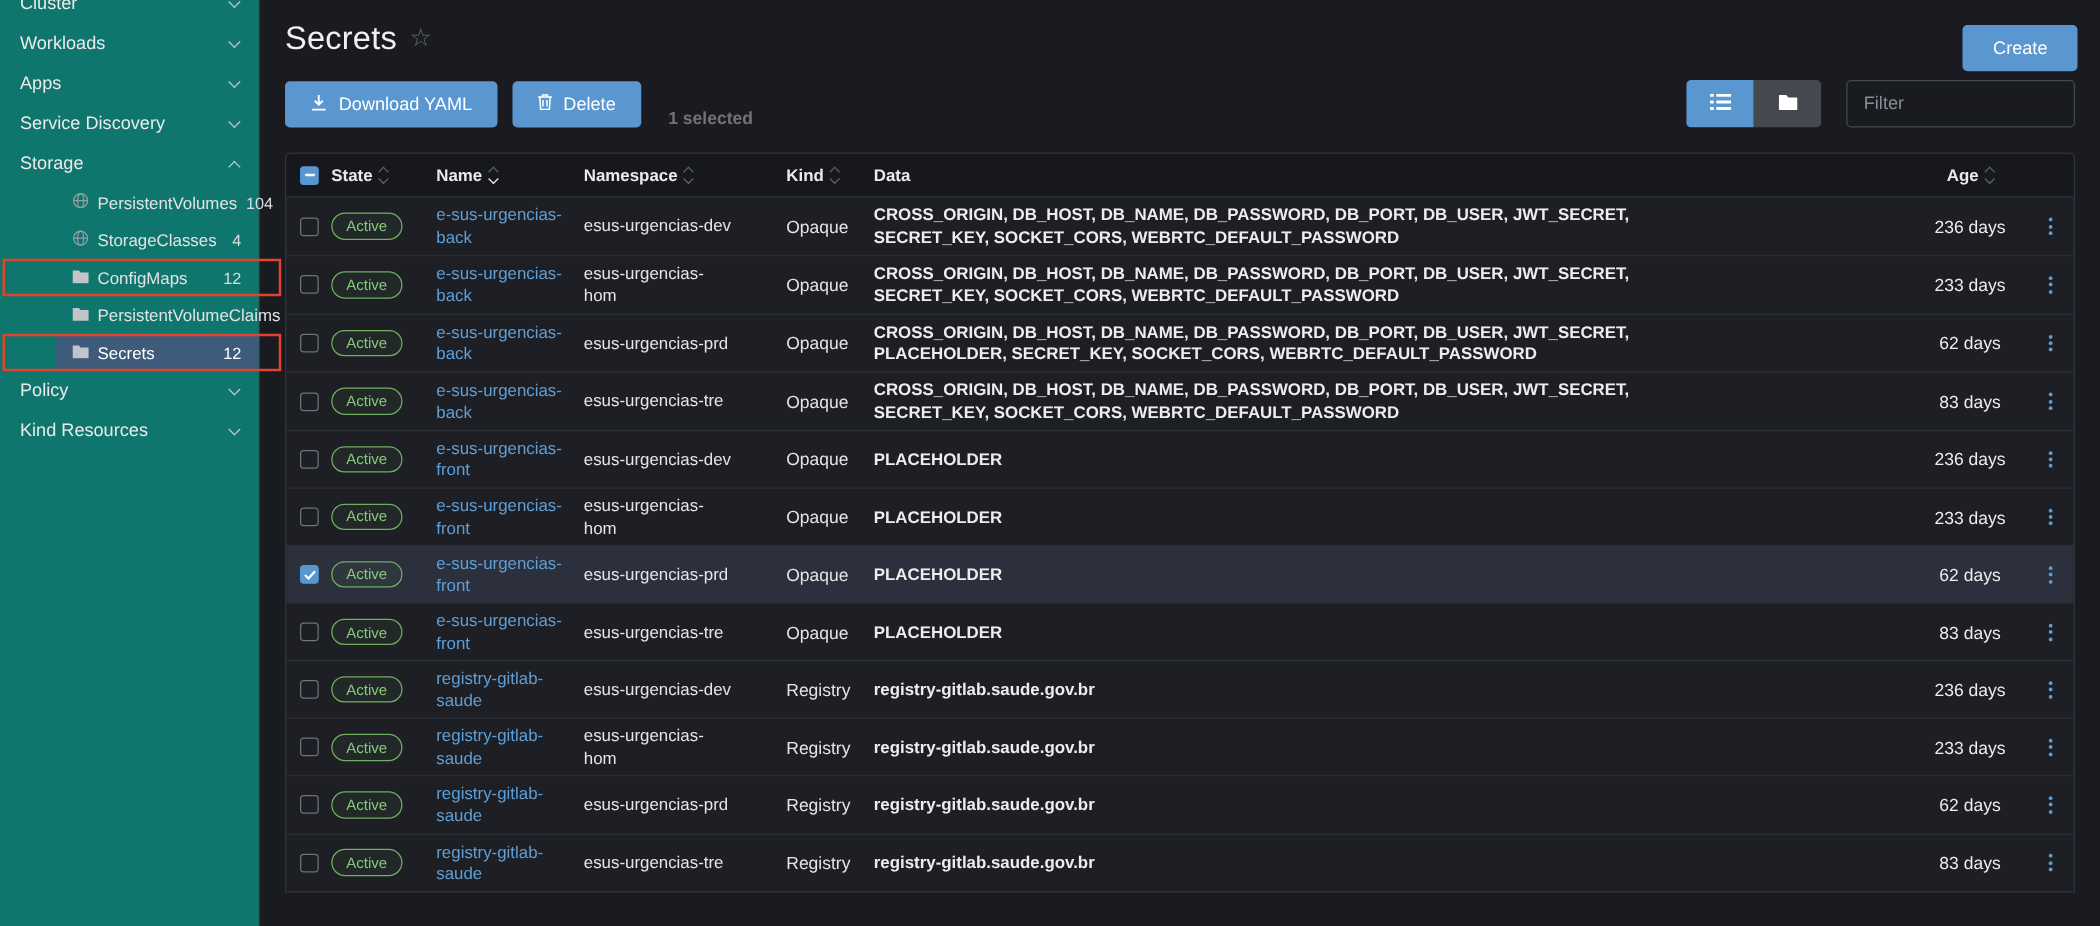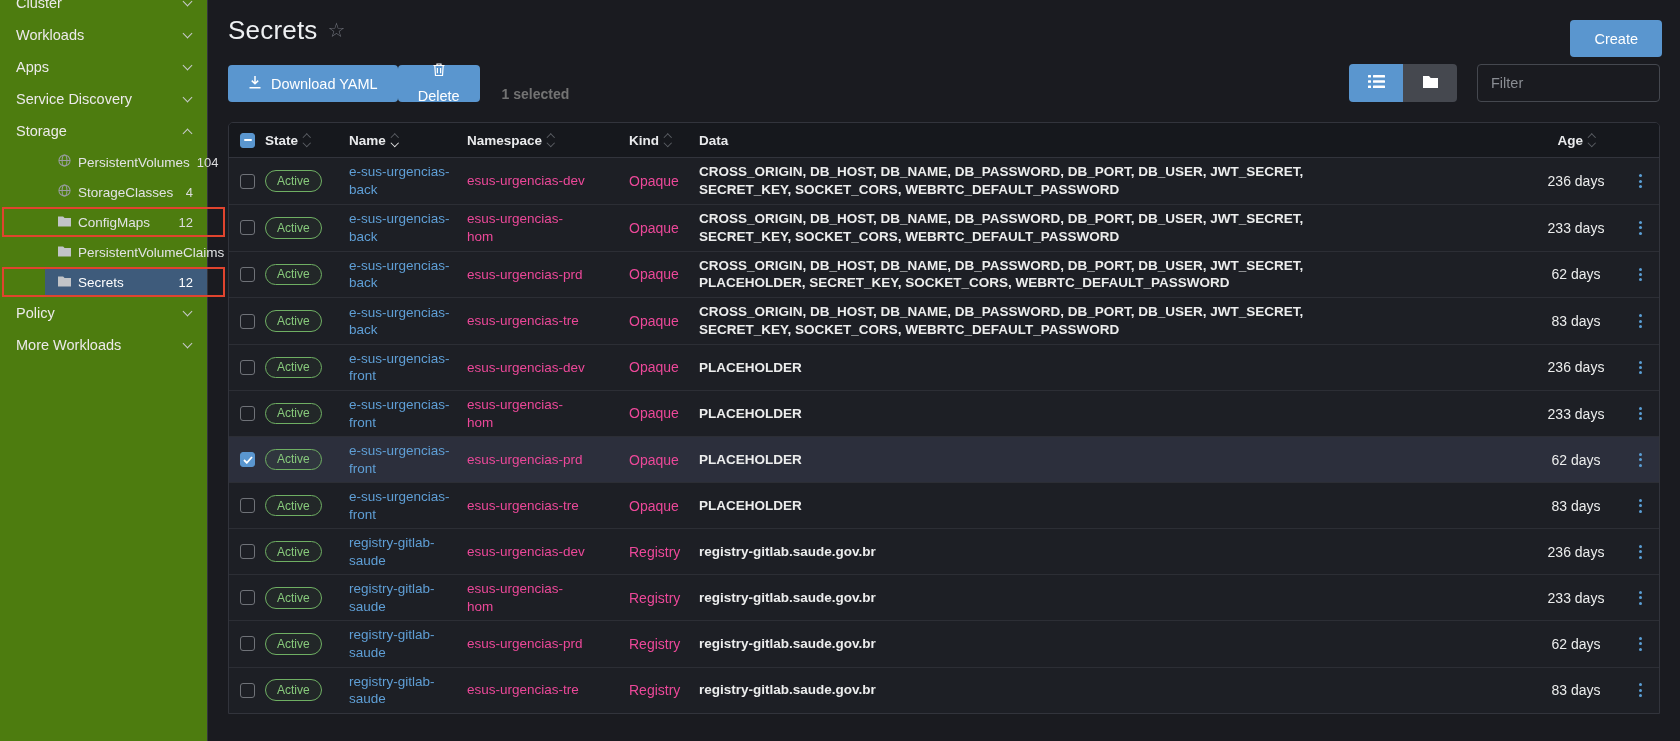--- a/index.html
+++ b/index.html
@@ -8,21 +8,21 @@
     width:1680px; height:741px; overflow:hidden;
     background:#1a1b20; color:#e4e5e7;
     font-family:"Liberation Sans", sans-serif;
     font-size:13.5px;
   }
   .app { display:flex; width:1680px; height:741px; }
 
   
   .sidebar {
     position:relative; width:208px; height:741px; flex:0 0 208px;
-    background:#4d7c0f; border-right:1px solid #33353c; overflow:visible;
+    background:#0f766e; border-right:1px solid #33353c; overflow:visible;
   }
   .sidebar nav { margin-top:-13px; }
   .nav-group {
     height:32px; display:flex; align-items:center;
     padding:0 16px 0 16px; font-size:14.5px; color:#eceaea; cursor:pointer;
   }
   .nav-group .lbl { flex:1; }
   .nav-item {
     height:30px; display:flex; align-items:center; gap:7px;
     padding:0 14px 0 13px; font-size:13.5px; color:#e2e3e5; cursor:pointer;margin-left:45px;
@@ -49,21 +49,21 @@
   .star { color:#6b6e76; font-size:20px; margin-left:10px; cursor:pointer; }
   .btn {
     display:inline-flex; align-items:center; justify-content:center; gap:9px;
     background:#5a96cf; color:#fff; border:none; border-radius:4px;
     font-family:"Liberation Sans",sans-serif; font-size:14.5px; cursor:pointer;
     height:37px; padding:0 20px;
   }
   .create-btn { position:absolute; top:20px; right:18px; padding:0 24px; }
 
   .toolbar { display:flex; align-items:flex-end; margin-top:16px; height:38px; }
-  .delete-btn { margin-left:0;flex-direction:column; }
+  .delete-btn { margin-left:12px; }
   .selected-count { margin-left:22px; font-size:14px; font-weight:700; color:#737373; }
   .toolbar .spacer { flex:1; }
   .view-toggle { display:flex; border-radius:4px; overflow:hidden; }
   .seg {
     width:54px; height:38px; border:none; background:#45484f; cursor:pointer;
     display:flex; align-items:center; justify-content:center;
   }
   .seg.active { background:#5a96cf; }
   .filter {
     margin-left:20px; width:183px; height:38px;
@@ -92,21 +92,21 @@
   .c-state { width:84px; flex:0 0 84px; }
   .c-name  { width:118px; flex:0 0 118px; }
   .c-ns    { width:120px; flex:0 0 120px; }
   .c-kind  { width:112px; flex:0 0 112px;padding-left:42px; }
   .c-data  { flex:1; }
   .c-data .txt { max-width:700px; line-height:1.32; }
   .c-age   { width:90px; flex:0 0 90px; justify-content:center; text-align:center; }
   .c-act   { width:38px; flex:0 0 38px; justify-content:center; }
 
   .name-link { color:#5f9fd6; cursor:pointer; line-height:1.3; word-break:break-word; }
-  .ns-txt, .kind-txt { color:#ec4899; line-height:1.3; word-break:break-word; }
+  .ns-txt, .kind-txt { color:#e5e5e5; line-height:1.3; word-break:break-word; }
   .kind-txt { font-size:14px; }
   .data-txt { color:#eceded;font-weight:bold; }
   .age-txt { font-size:14px; color:#eceded; }
 
   .badge {
     display:inline-block; font-size:12px; color:#87c97b;
     border:1px solid #6faf63; border-radius:11px; padding:2.5px 11px;
     background:rgba(111,175,99,.06); line-height:1.2;
   }
 
@@ -190,21 +190,21 @@
               <path d="M0 0h5.5l1.6 1.8H14V11H0z" fill="#c2c4c8"></path>
             </svg></span>
           <span>Secrets</span>
           <span class="cnt">12</span>
         </div>
         <div class="nav-group">
           <span class="lbl">Policy</span>
           <span class="chev"></span>
         </div>
         <div class="nav-group">
-          <span class="lbl">More Workloads</span>
+          <span class="lbl">Kind Resources</span>
           <span class="chev"></span>
         </div>
       </nav>
     <div class="annot configmaps"></div>
     <div class="annot secrets"></div>
   </aside>
 
   <main class="main">
 
     <div class="page-header">

